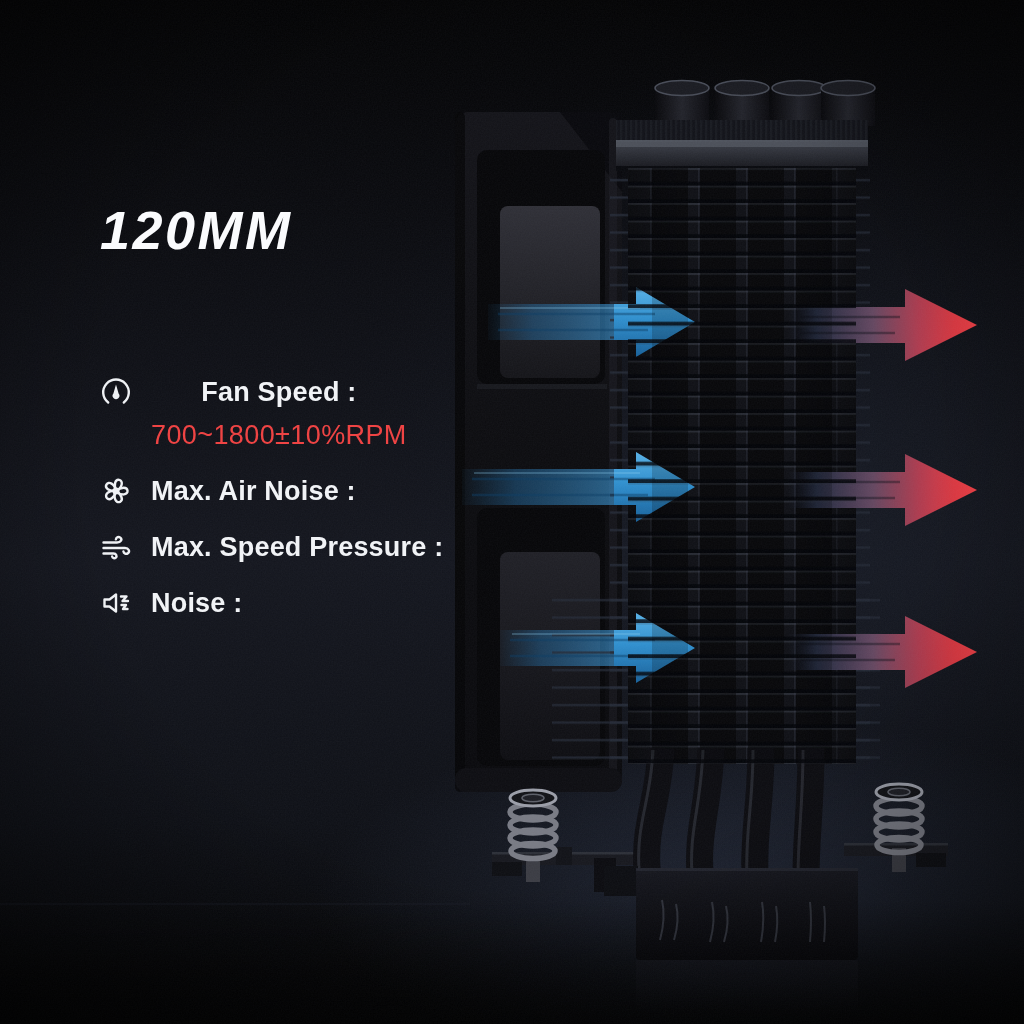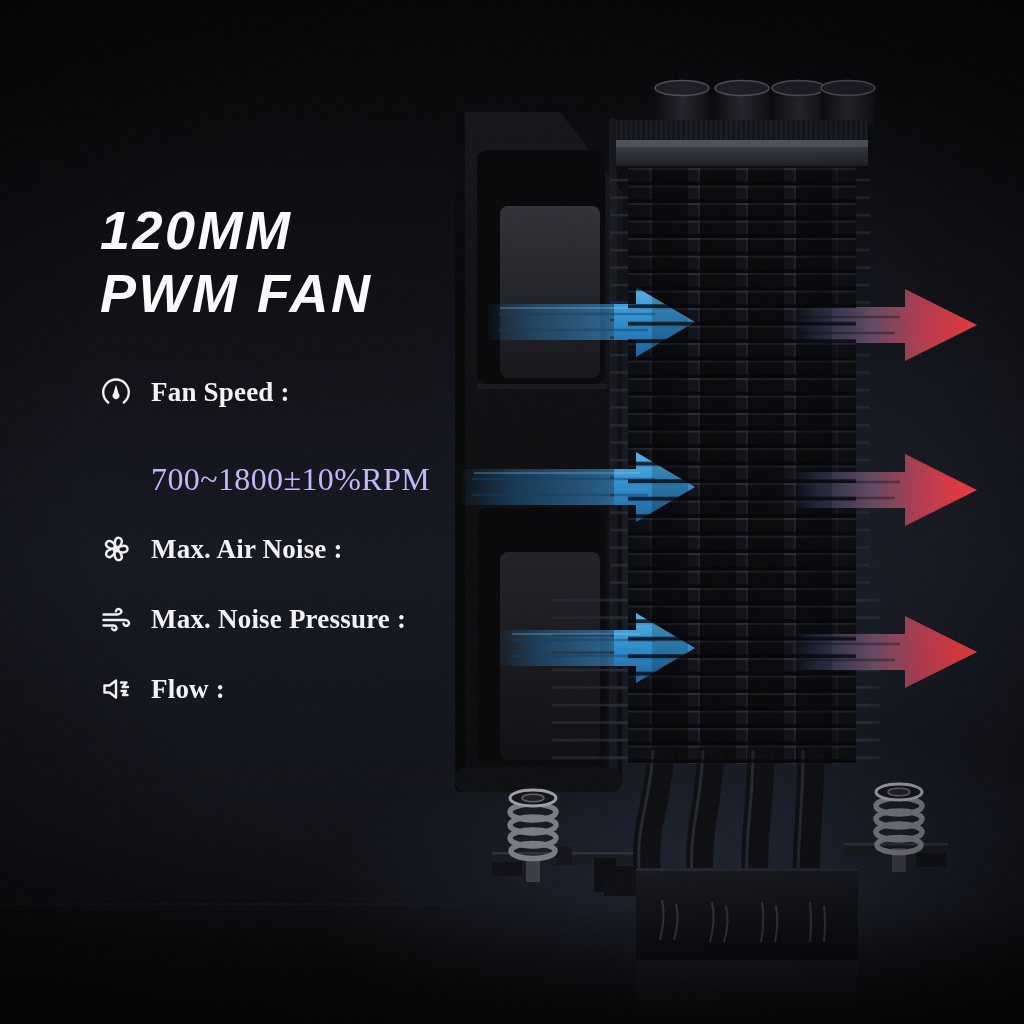--- a/index.html
+++ b/index.html
@@ -1,28 +1,28 @@
 <!DOCTYPE html>
 <html><head>
 <meta charset="utf-8">
 <style>
   html,body{margin:0;padding:0;background:#000;}
   .stage{position:relative;width:1024px;height:1024px;overflow:hidden;background:#06070b;
-         font-family:"Liberation Sans",sans-serif;}
+         font-family:"Liberation Sans",sans-serif;text-align:center;}
   .scene{position:absolute;inset:0;display:block;}
   .copy{position:absolute;left:0;top:0;width:460px;height:100%;}
   .title{position:absolute;left:100px;top:163px;color:#fafbfd;font-style:italic;font-weight:bold;
          font-size:54px;line-height:63px;letter-spacing:2.5px;}
   .title .line{display:block;}
-  .specs{position:absolute;left:96px;top:371px;display:flex;flex-direction:column;gap:27px;font-family:Liberation Serif, serif;}
+  .specs{position:absolute;left:96px;top:371px;display:flex;flex-direction:column;gap:13px;}
   .spec{display:flex;gap:15px;}
   .spec-icon{width:40px;height:40px;flex:0 0 40px;margin-top:1px;}
   .spec-icon svg{width:40px;height:40px;display:block;}
   .spec-label{font-size:27px;color:#f1f3f6;font-weight:bold;line-height:43px;letter-spacing:.2px;}
-  .spec-value{font-size:32px;color:#c4b5fd;font-weight:normal;line-height:43px;letter-spacing:.4px;margin-top:44px;}
+  .spec-value{font-size:27px;color:#ef4444;font-weight:normal;line-height:43px;letter-spacing:.4px;}
   .spec:nth-child(2) .spec-value{padding-left:9px;}
   .ic{stroke:#eff1f4;stroke-width:2.4;fill:none;stroke-linecap:round;stroke-linejoin:round;}
 </style>
 </head>
 <body>
 
 <div class="stage">
 
   <svg class="scene" viewBox="0 0 1024 1024">
     <defs>
@@ -310,21 +310,20 @@
       </g>
     </g>
 
     <rect width="1024" height="1024" filter="url(#grain)"></rect>
     <rect width="1024" height="1024" fill="url(#vign)"></rect>
   </svg>
 
   <div class="copy">
     <h1 class="title">
       <span class="line">120MM</span>
-      <span class="line">PWM FAN</span>
     </h1>
 
     <div class="specs">
 
       <div class="spec">
         <span class="spec-icon">
           <svg viewBox="0 0 40 40">
             <path class="ic" d="M12.2 30.5 A12.8 12.8 0 1 1 27.8 30.5"></path>
             <path d="M20 12.5 L22.6 21.5 A3.4 3.4 0 1 1 17.4 21.5 Z" fill="#eff1f4"></path>
           </svg>
@@ -357,34 +356,34 @@
         <span class="spec-icon">
           <svg viewBox="0 0 40 40">
             <g class="ic">
               <path d="M7.5 15.5 H21 C25 15.5 26.6 12.3 24.3 10.6 C22.6 9.4 20.2 10.2 19.9 12.4"></path>
               <path d="M7.5 21 H29 C32.8 21 34.2 24.4 31.9 26.2 C30.2 27.5 27.7 26.6 27.4 24.4"></path>
               <path d="M7.5 26.5 H17.5 C20.3 26.5 21.3 29 19.8 30.6 C18.6 31.8 16.4 31.3 16.1 29.4"></path>
             </g>
           </svg>
         </span>
         <div class="spec-text">
-          <div class="spec-label">Max. Noise Pressure :</div>
+          <div class="spec-label">Max. Speed Pressure :</div>
         </div>
       </div>
 
       <div class="spec">
         <span class="spec-icon">
           <svg viewBox="0 0 40 40">
             <g class="ic">
               <path d="M8.5 16.5 H13.5 L20 11.5 V28.5 L13.5 23.5 H8.5 Z"></path>
               <path d="M25 13.5 H30.5 L26.5 18 H32"></path>
               <path d="M25.5 22 H30 L27 26 H31.5"></path>
             </g>
           </svg>
         </span>
         <div class="spec-text">
-          <div class="spec-label">Flow :</div>
+          <div class="spec-label">Noise :</div>
         </div>
       </div>
 
     </div>
   </div>
 </div>
 
 </body></html>

